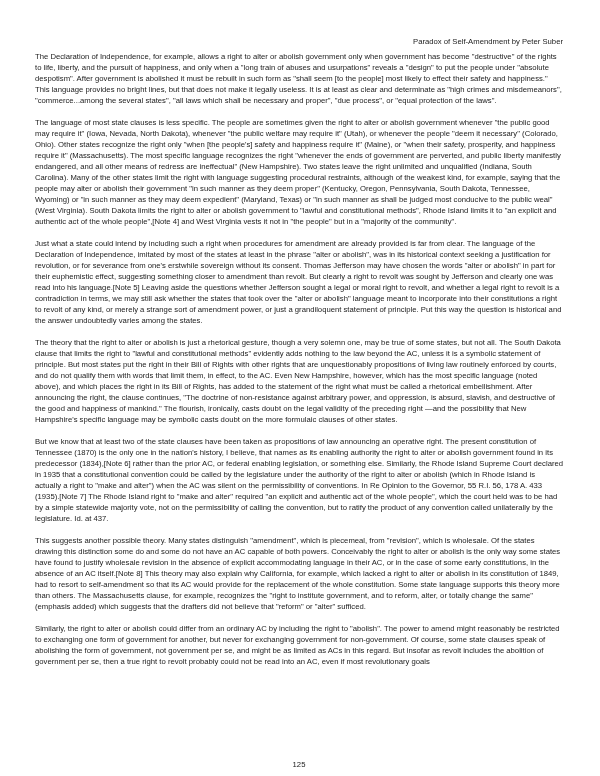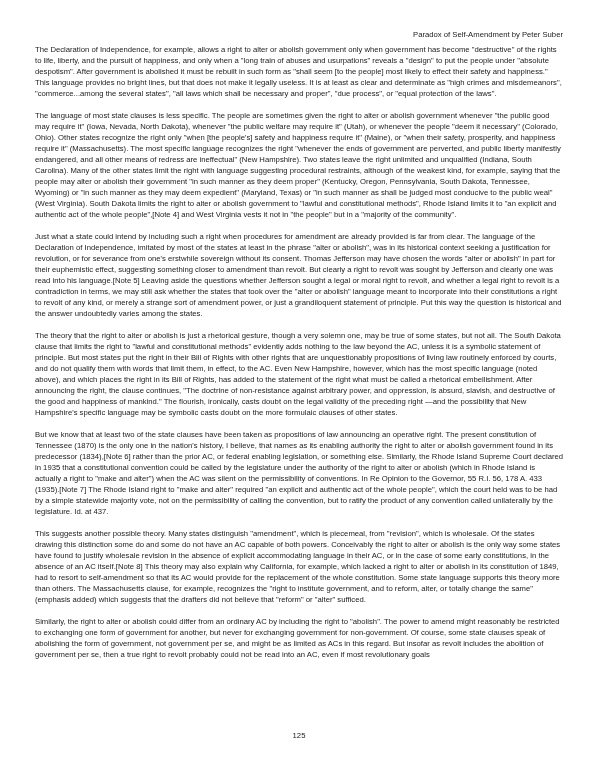--- a/index.html
+++ b/index.html
@@ -12,38 +12,38 @@
     width: 600px;
     height: 776px;
     background: #ffffff;
     overflow: hidden;
     font-family: "Liberation Sans", sans-serif;
     color: #1b1b1b;
   }
   .content {
     position: absolute;
     left: 35px;
-    top: 29px;
+    top: 36px;
     width: 528px;
     font-size: 7.7px;
     line-height: 11px;
     text-align: left;
   }
   .doc-header {
     text-align: right;
     margin: 0 0 2px 0;
     white-space: nowrap;
   }
   .content p {
     margin: 4px 0 11px 0;
   }
   .doc-footer {
     position: absolute;
     left: 35px;
-    top: 730px;
+    top: 759px;
     width: 528px;
     text-align: center;
     font-size: 7.7px;
     line-height: 11px;
   }
 </style>
 </head>
 <body>
 
 <div class="page">

